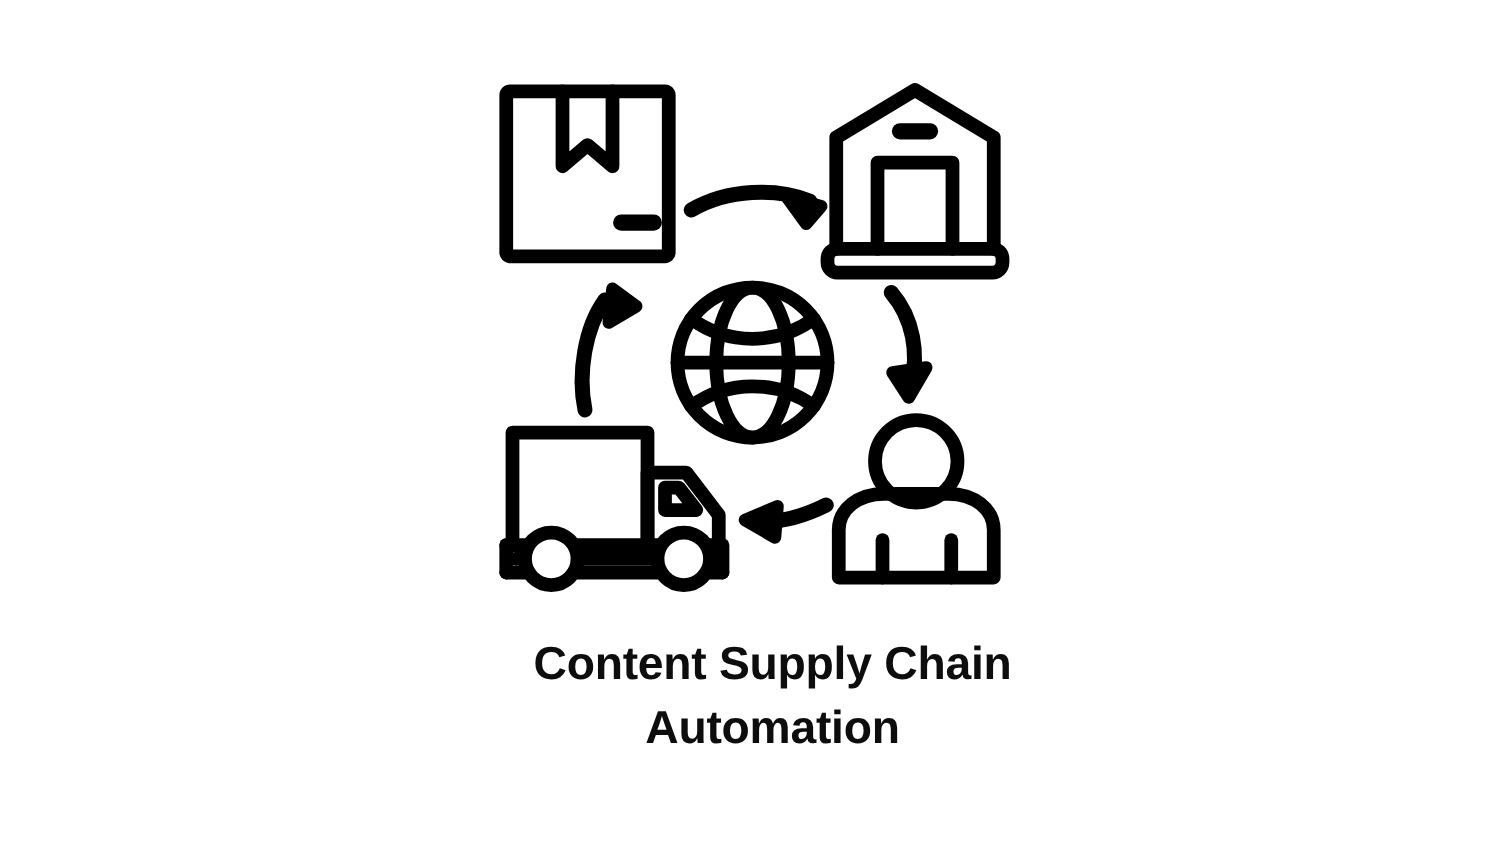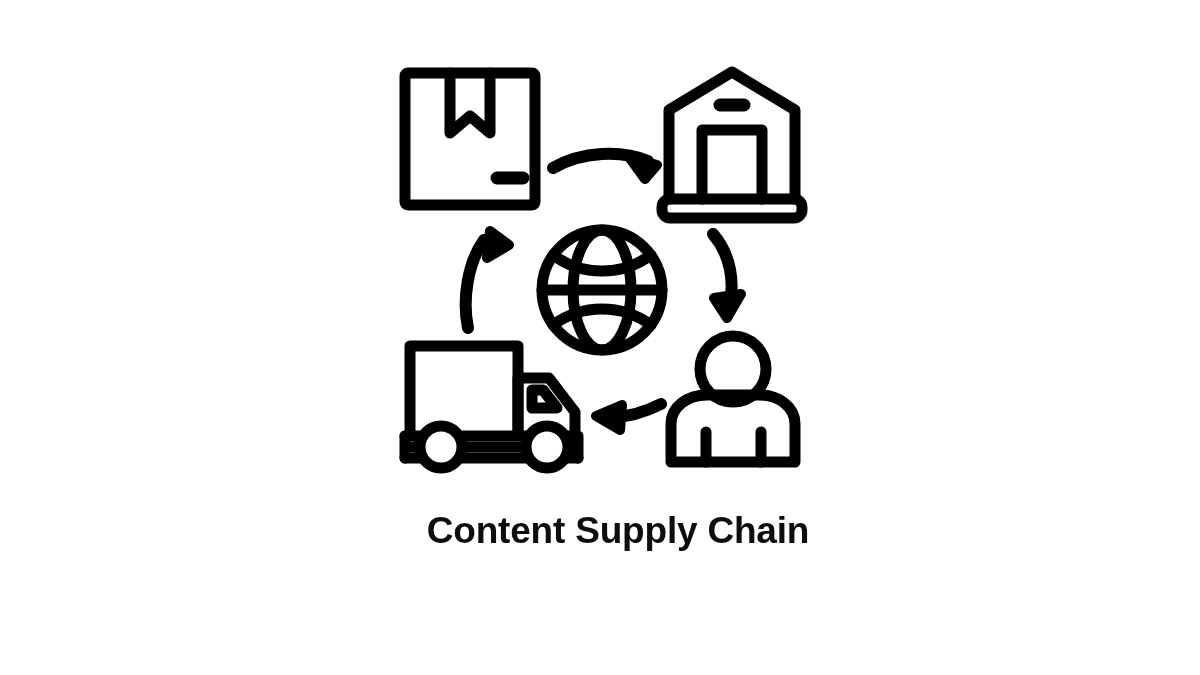--- a/index.html
+++ b/index.html
@@ -122,15 +122,16 @@
           <path d="M 490 231 L 487 258 L 509 245 Z" stroke-width="10"></path>
         </g>
 
       </g>
 
     </svg>
   </div>
 
   <div id="title-block">
     <span class="title-line">Content Supply Chain</span>
+    <span class="title-line">Automation</span>
   </div>
 
 </div>
 
 </body></html>

